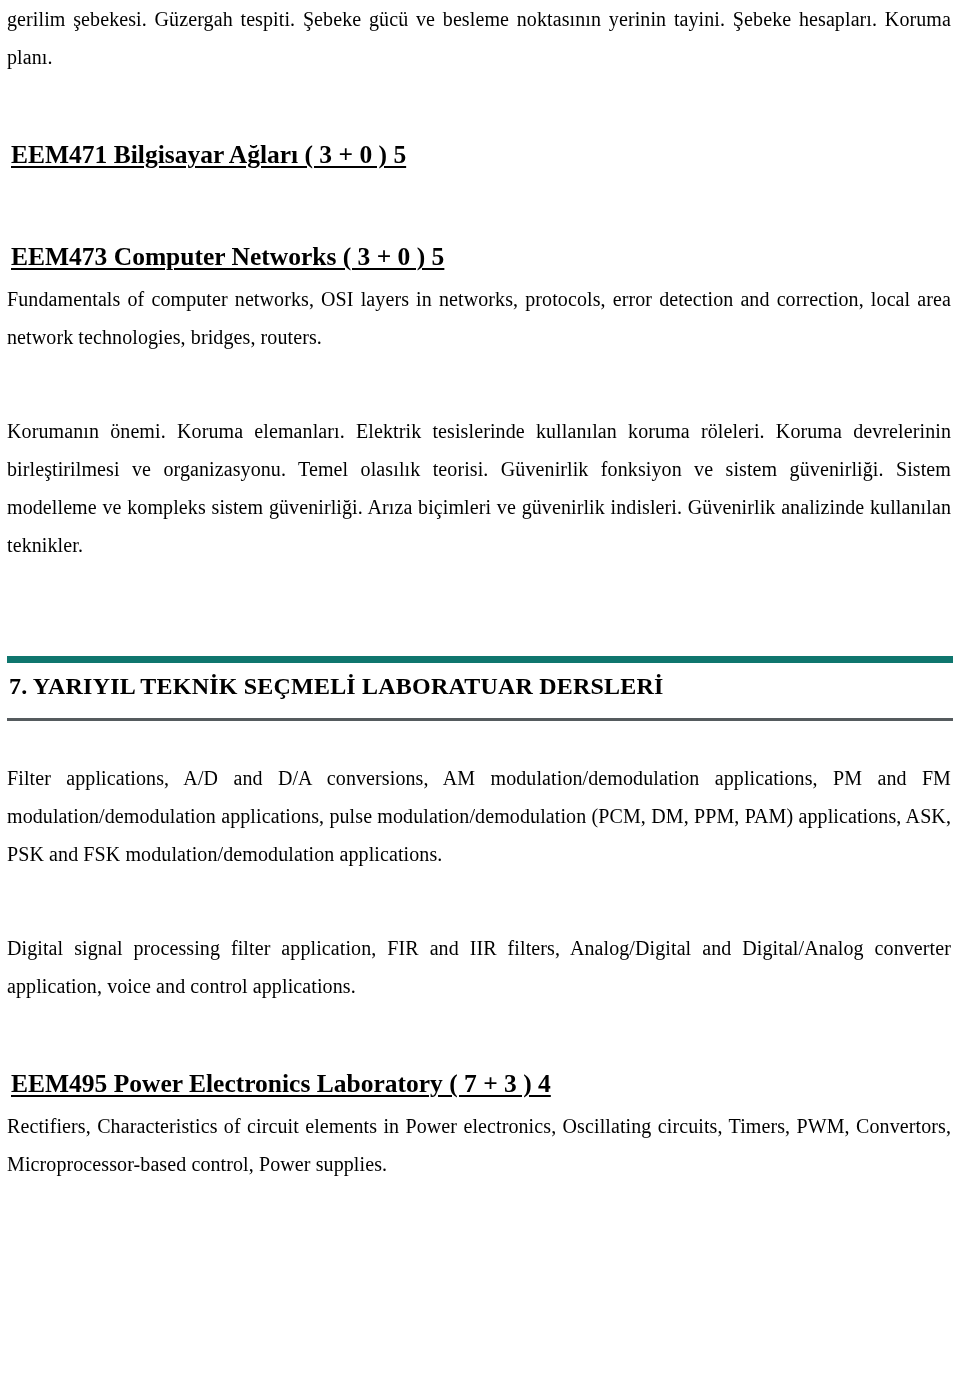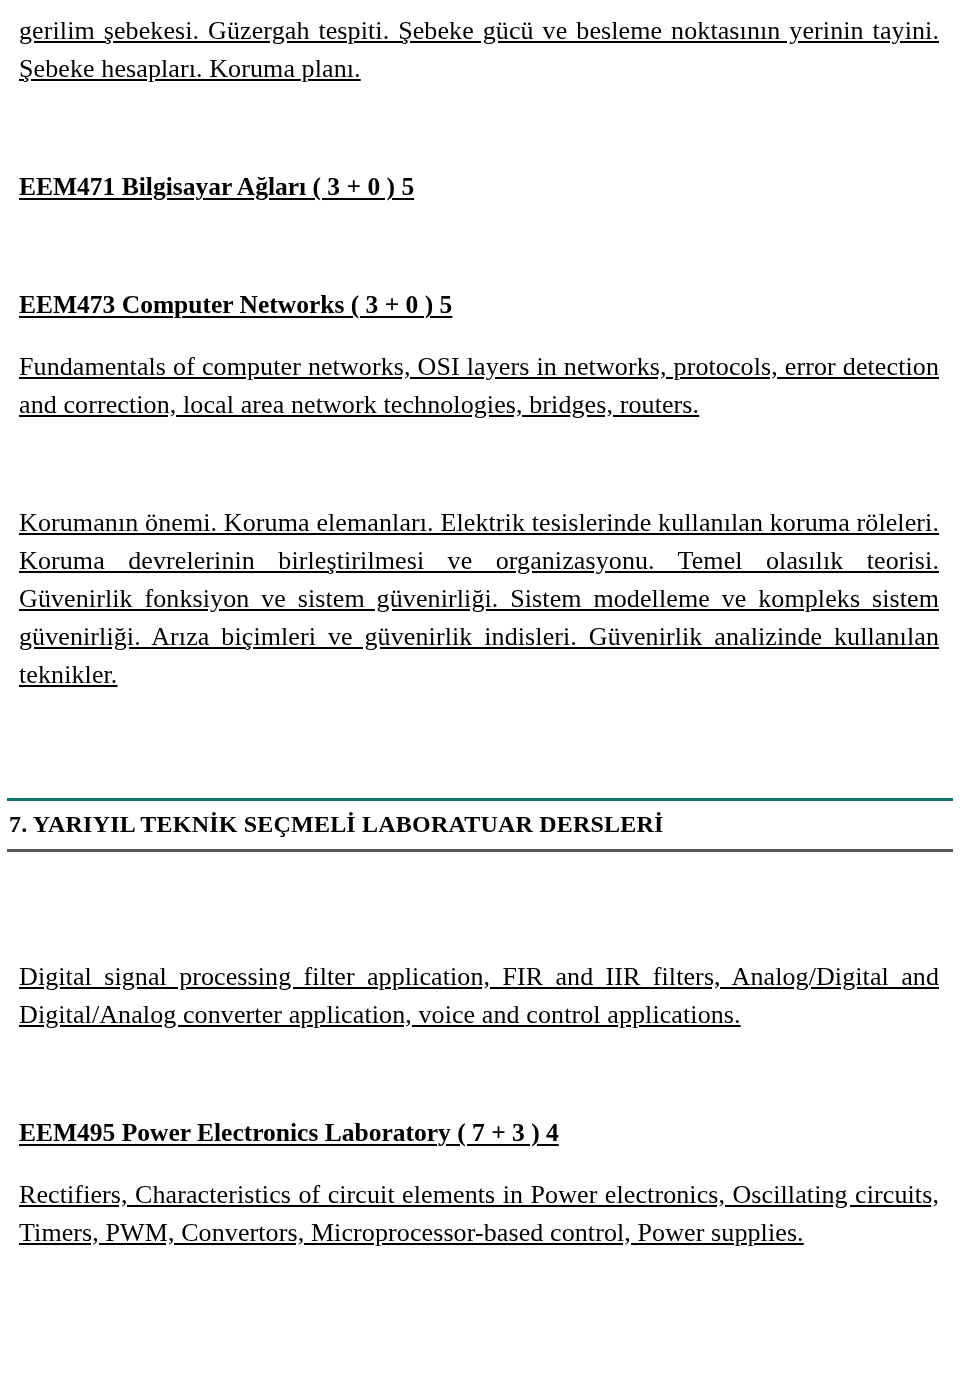--- a/index.html
+++ b/index.html
@@ -21,53 +21,52 @@
     padding: 0;
     box-sizing: border-box;
   }
   .content {
     position: absolute;
     left: 7px;
     top: 0;
     width: 944px;
   }
   p.body-text {
-    margin: 12px;
-    font-size: 26px;
+    margin: 0;
+    font-size: 20px;
     line-height: 38px;
     text-align: justify;
     text-justify: inter-word;
     letter-spacing: 0.1px;
-    text-decoration: underline;
   }
   h3.course-title {
-    margin: 12px;
+    margin: 4px;
     font-size: 25.5px;
     line-height: 38px;
     font-weight: bold;
     text-decoration: underline;
     text-underline-offset: 3px;
     text-decoration-thickness: 2px;
     display: inline-block;
     white-space: nowrap;
   }
   .course-title-wrap {
     line-height: 38px;
   }
   .gap-sm { height: 38px; }
   .gap-md { height: 56px; }
   .gap-lg { height: 76px; }
   .gap-xl { height: 92px; }
 
   .section-banner {
-    border-top: 3px solid #0f766e;
+    border-top: 7px solid #0f766e;
     border-bottom: 3px solid #555b5e;
     width: 946px;
     box-sizing: border-box;
-    padding: 3px 0 5px 0;
+    padding: 3px 0 12px 0;
   }
   .section-banner .banner-text {
     font-size: 24px;
     font-weight: bold;
     line-height: 40px;
     letter-spacing: 0.2px;
     white-space: nowrap;
   }
   .section-banner.left .banner-text { text-align: left; padding-left: 2px; }
 </style>
@@ -97,20 +96,21 @@
     <p class="body-text">Korumanın önemi. Koruma elemanları. Elektrik tesislerinde kullanılan koruma röleleri. Koruma devrelerinin birleştirilmesi ve organizasyonu. Temel olasılık teorisi. Güvenirlik fonksiyon ve sistem güvenirliği. Sistem modelleme ve kompleks sistem güvenirliği. Arıza biçimleri ve güvenirlik indisleri. Güvenirlik analizinde kullanılan teknikler.</p>
 
     <div class="gap-xl"></div>
 
     <div class="section-banner left">
       <div class="banner-text">7. YARIYIL TEKNİK SEÇMELİ LABORATUAR DERSLERİ</div>
     </div>
 
     <div class="gap-sm"></div>
 
+    <p class="body-text">Filter applications, A/D and D/A conversions, AM modulation/demodulation applications, PM and FM modulation/demodulation applications, pulse modulation/demodulation (PCM, DM, PPM, PAM) applications,  ASK, PSK and FSK modulation/demodulation applications.</p>
 
     <div class="gap-md"></div>
 
     <p class="body-text">Digital signal processing filter application, FIR and IIR filters, Analog/Digital and Digital/Analog converter application, voice and control applications.</p>
 
     <div class="gap-md"></div>
 
     <div class="course-title-wrap">
       <h3 class="course-title">EEM495 Power Electronics Laboratory ( 7 + 3 ) 4</h3>
     </div>

